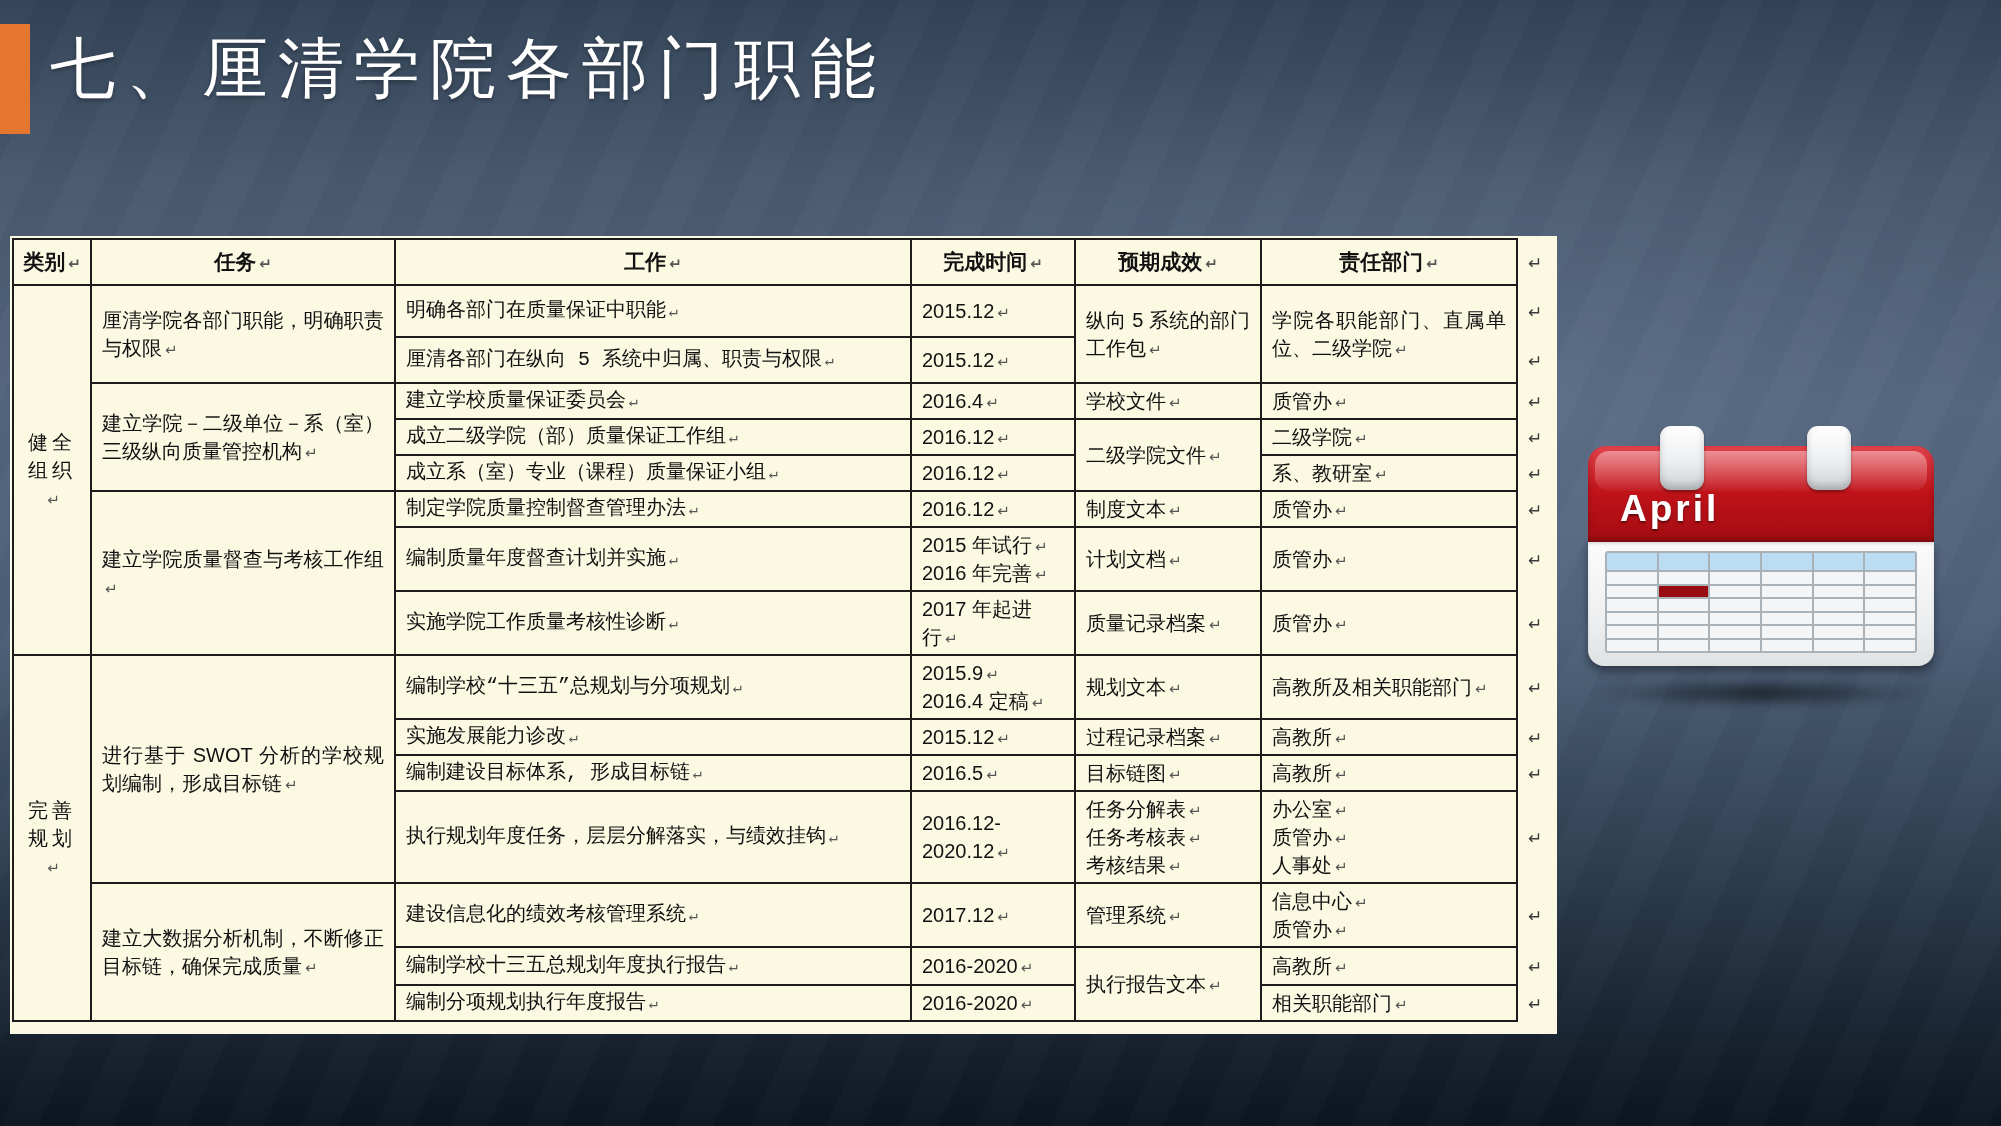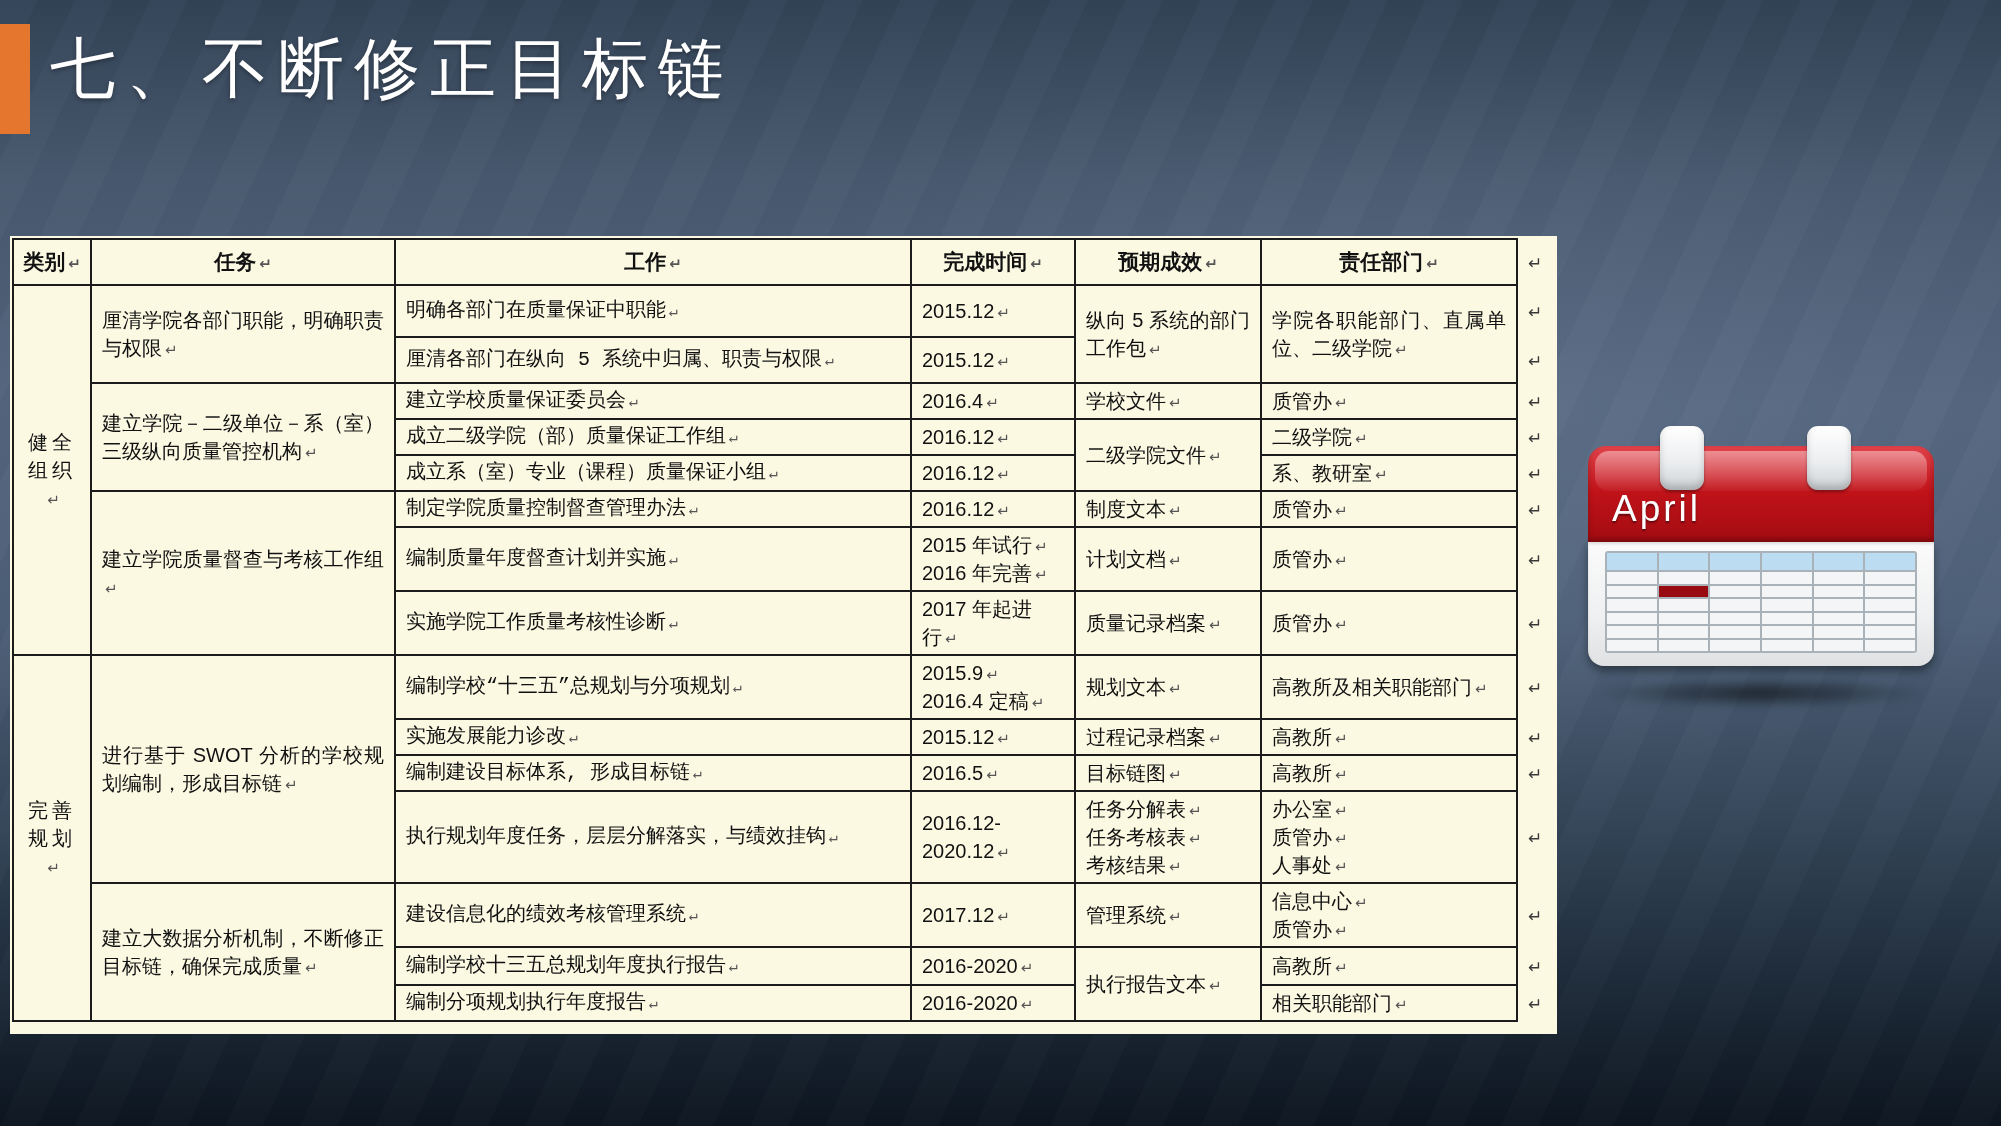--- a/index.html
+++ b/index.html
@@ -38,21 +38,21 @@
   td.row-end .pm{font-size:17px;color:#3a3a3a;margin-left:0;}
   
   .calendar{position:absolute;left:1588px;top:426px;width:346px;height:262px;}
   .cal-shadow{position:absolute;left:2px;right:2px;bottom:-20px;height:30px;
     background:radial-gradient(ellipse at center, rgba(0,0,0,.6), transparent 70%);filter:blur(4px);}
   .cal-top{position:absolute;top:20px;left:0;right:0;height:96px;border-radius:18px 18px 0 0;
     background:linear-gradient(180deg,#e2424a 0%,#c01219 48%,#a30c12 100%);
     box-shadow:inset 0 -3px 6px rgba(0,0,0,.25);}
   .cal-top::after{content:'';position:absolute;left:7px;right:7px;top:5px;height:42%;
     border-radius:14px;background:linear-gradient(180deg,rgba(255,255,255,.42),rgba(255,255,255,.04));}
-  .cal-month{position:absolute;left:24px;bottom:12px;color:#fff;font-size:37px;font-weight:normal;
+  .cal-month{position:absolute;left:32px;bottom:12px;color:#fff;font-size:37px;font-weight:bold;
     letter-spacing:3px;text-shadow:0 2px 2px rgba(0,0,0,.45);z-index:2;}
   .cal-ring{position:absolute;top:0;width:44px;height:64px;border-radius:11px;z-index:3;
     background:linear-gradient(180deg,#ffffff 0%,#eceef0 55%,#cfd3d6 100%);
     box-shadow:inset 0 -5px 7px rgba(0,0,0,.18),0 2px 3px rgba(0,0,0,.35);}
   .ring-1{left:72px;} .ring-2{left:219px;}
   .cal-bottom{position:absolute;top:116px;left:0;right:0;height:124px;border-radius:0 0 16px 16px;
     background:linear-gradient(180deg,#fbfbfb 0%,#eff0f1 60%,#dfe1e3 100%);
     box-shadow:0 5px 9px rgba(0,0,0,.4), inset 0 2px 3px rgba(0,0,0,.12);}
   .cal-grid{position:absolute;left:17px;right:17px;top:9px;bottom:13px;display:grid;
     grid-template-columns:repeat(6,1fr);grid-template-rows:17px repeat(6,1fr);
@@ -60,21 +60,21 @@
   .cal-grid i{display:block;background:#f4f5f6;}
   .cal-grid i:nth-child(-n+6){background:#bcdcf1;}
   .cal-grid i.hl{background:#980b11;}
 </style>
 </head>
 <body>
 
 <div class="slide" style="--accent: #e5762e;">
 
   <div class="accent-bar"></div>
-  <div class="page-title">七、不断修正目标链</div>
+  <div class="page-title">七、厘清学院各部门职能</div>
 
   <div class="panel">
     <table class="sched">
       <colgroup>
         <col style="width:78px">
           <col style="width:304px">
           <col style="width:516px">
         <col style="width:164px">
           <col style="width:186px">
           <col style="width:256px">

